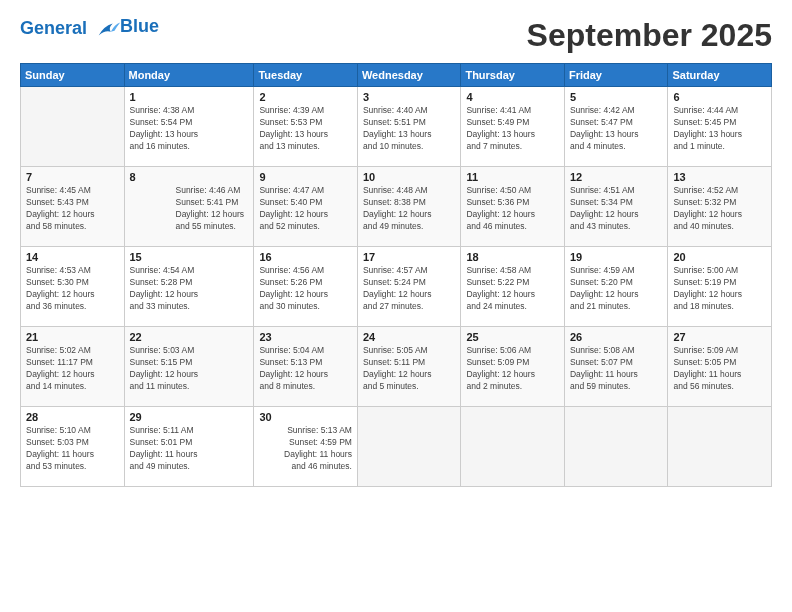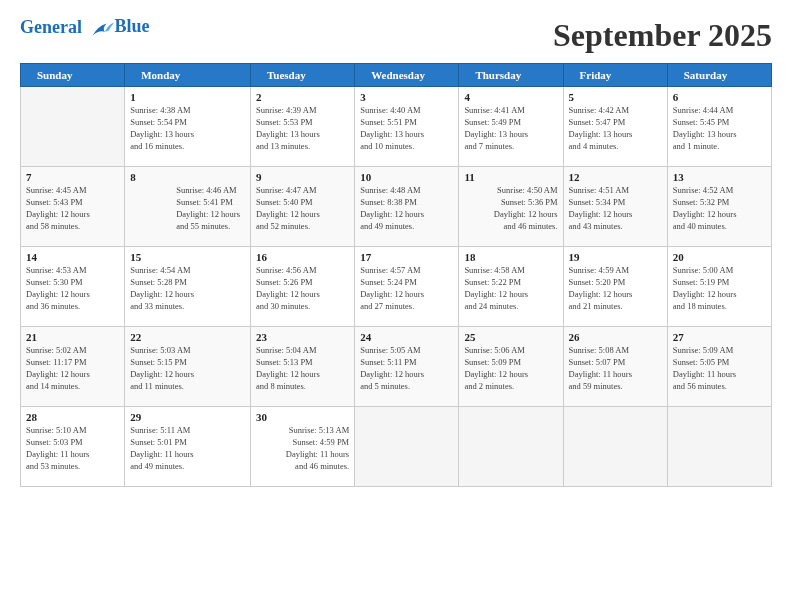--- a/index.html
+++ b/index.html
@@ -7,21 +7,20 @@
       width: 792px;
       height: 612px;
       font-family: Arial, sans-serif;
       background: #fff;
       overflow: hidden;
     }
     .page {
       width: 792px;
       height: 612px;
       padding: 18px 20px 10px 20px;
-      font-family: Liberation Serif, serif;
     }
     .header {
       display: flex;
       justify-content: space-between;
       align-items: flex-start;
       margin-bottom: 10px;
     }
     .logo {
       display: flex;
       align-items: center;
@@ -45,21 +44,21 @@
       color: #555;
     }
     .calendar-table {
       width: 100%;
       border-collapse: collapse;
       font-size: 9.5px;
     }
     .calendar-table thead tr th {
       background-color: #2878c8;
       color: #fff;
-      padding: 5px 16px;
+      padding: 5px 4px;
       text-align: left;
       font-size: 11px;
       font-weight: bold;
       border: 1px solid #1a5fa0;
     }
     .calendar-table tbody tr td {
       border: 1px solid #ccc;
       vertical-align: top;
       padding: 4px 5px;
       min-width: 100px;
@@ -191,21 +190,21 @@
           </td>
           <td>
             <div class="day-number">10</div>
             <div class="day-info" style="white-space: pre-line;">Sunrise: 4:48 AM
 Sunset: 8:38 PM
 Daylight: 12 hours
 and 49 minutes.</div>
           </td>
           <td>
             <div class="day-number">11</div>
-            <div class="day-info" style="white-space: pre-line; text-align: right;">Sunrise: 4:50 AM
+            <div class="day-info" style="white-space: pre-line;">Sunrise: 4:50 AM
 Sunset: 5:36 PM
 Daylight: 12 hours
 and 46 minutes.</div>
           </td>
           <td>
             <div class="day-number">12</div>
             <div class="day-info" style="white-space: pre-line;">Sunrise: 4:51 AM
 Sunset: 5:34 PM
 Daylight: 12 hours
 and 43 minutes.</div>

